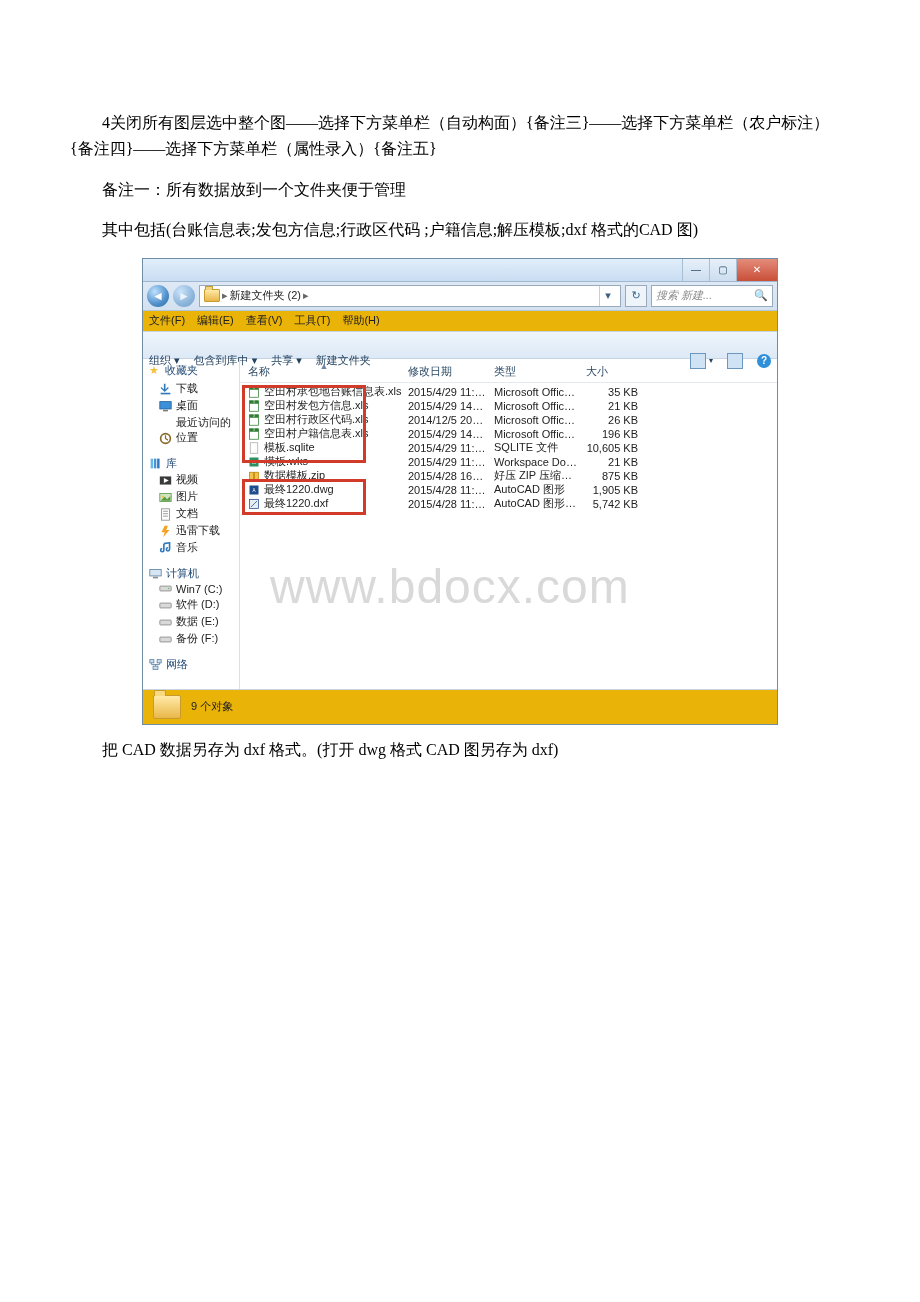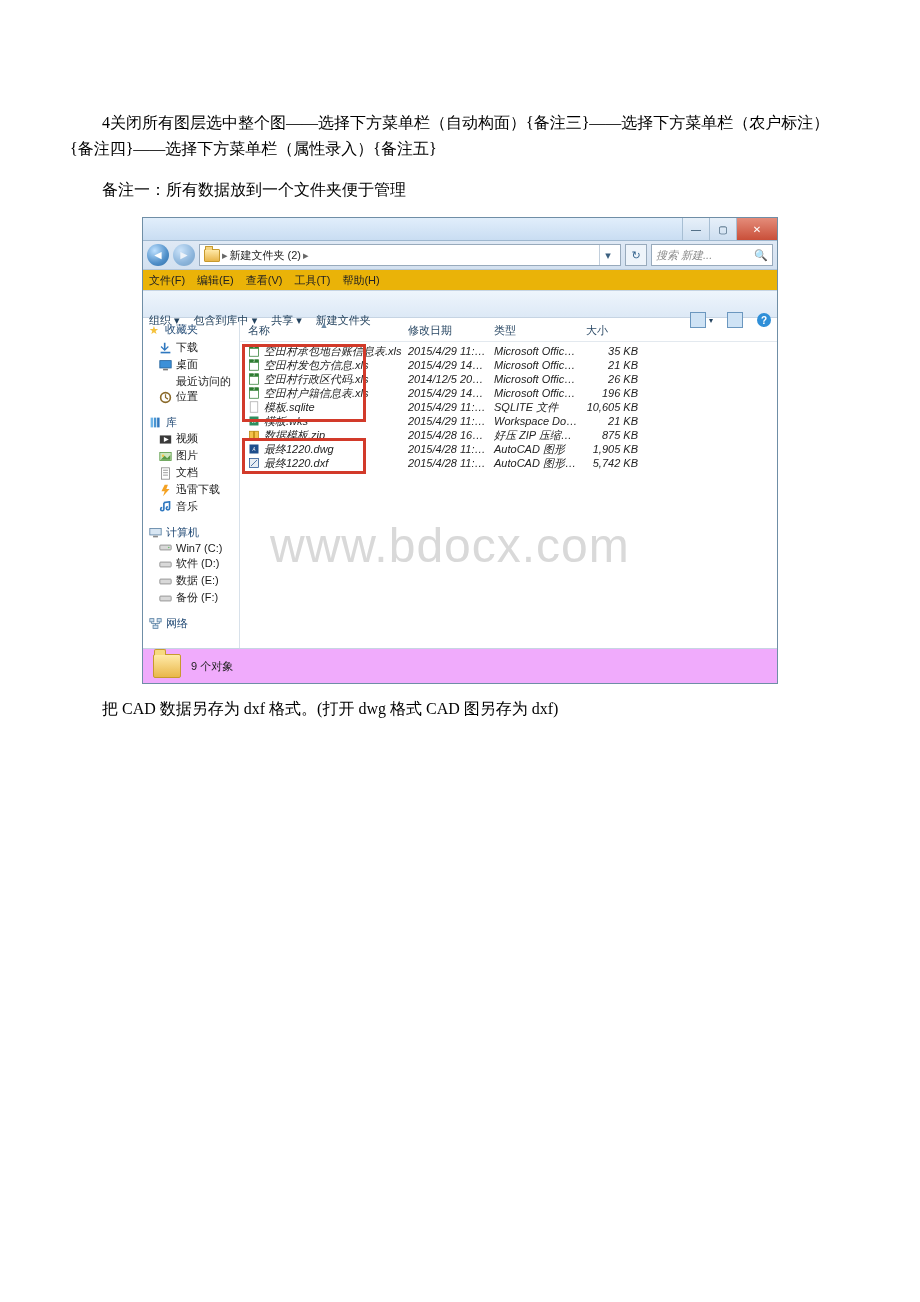--- a/index.html
+++ b/index.html
@@ -205,21 +205,20 @@
     position:absolute; left:50%; top:-2px;
     font-size:9px; color:#6b89a4; transform:translateX(-50%);
   }
   .rows { padding: 2px 0 0 4px; position:relative; }
   .row {
     display:grid;
     grid-template-columns: 160px 86px 92px 60px;
     font-size:11px;
     align-items:center;
     height:14px;
-    font-style:italic;
   }
   .row .c { padding:0 4px; white-space:nowrap; overflow:hidden; text-overflow:ellipsis; }
   .row .c.size { text-align:right; }
   .row .c.name { display:flex;align-items:center;gap:4px; }
   .fic { width:12px;height:12px;display:inline-flex;align-items:center;justify-content:center; }
   .fic svg{width:12px;height:12px;}
   .highlightbox {
     position:absolute;
     border:3px solid #d23a2a;
     pointer-events:none;
@@ -233,21 +232,21 @@
     width: 520px;
     font-size: 48px;
     color:#d9d9d9;
     font-family: Arial, sans-serif;
     letter-spacing:1px;
     pointer-events:none;
     user-select:none;
   }
   .statusbar {
     height: 34px;
-    background:#f0abfc;
+    background:#eab308;
     border-top:1px solid #c6d4e3;
     display:flex;align-items:center;
     padding:0 10px;
     gap:10px;
   }
   .statusbar .bigfolder {
     width:26px;height:22px;
     background:linear-gradient(#ffeaa8,#e9b74a);
     border:1px solid #c79a2d;
     border-radius:2px;
@@ -257,20 +256,21 @@
     content:"";position:absolute;top:-6px;left:0;width:10px;height:5px;
     background:#f7d97f;border:1px solid #c79a2d;border-bottom:none;border-radius:2px 2px 0 0;
   }
 </style>
 </head>
 <body>
 
 <div class="page">
   <p class="body" style="text-indent:2em">4关闭所有图层选中整个图——选择下方菜单栏（自动构面）{备注三}——选择下方菜单栏（农户标注）{备注四}——选择下方菜单栏（属性录入）{备注五}</p>
   <p class="body">备注一：所有数据放到一个文件夹便于管理</p>
+  <p class="body">其中包括(台账信息表;发包方信息;行政区代码 ;户籍信息;解压模板;dxf 格式的CAD 图)</p>
 
   <div class="explorer">
 
     <div class="titlebar">
       <div class="winbtn">—</div>
       <div class="winbtn">▢</div>
       <div class="winbtn close">✕</div>
     </div>
 
     <div class="addrbar">

